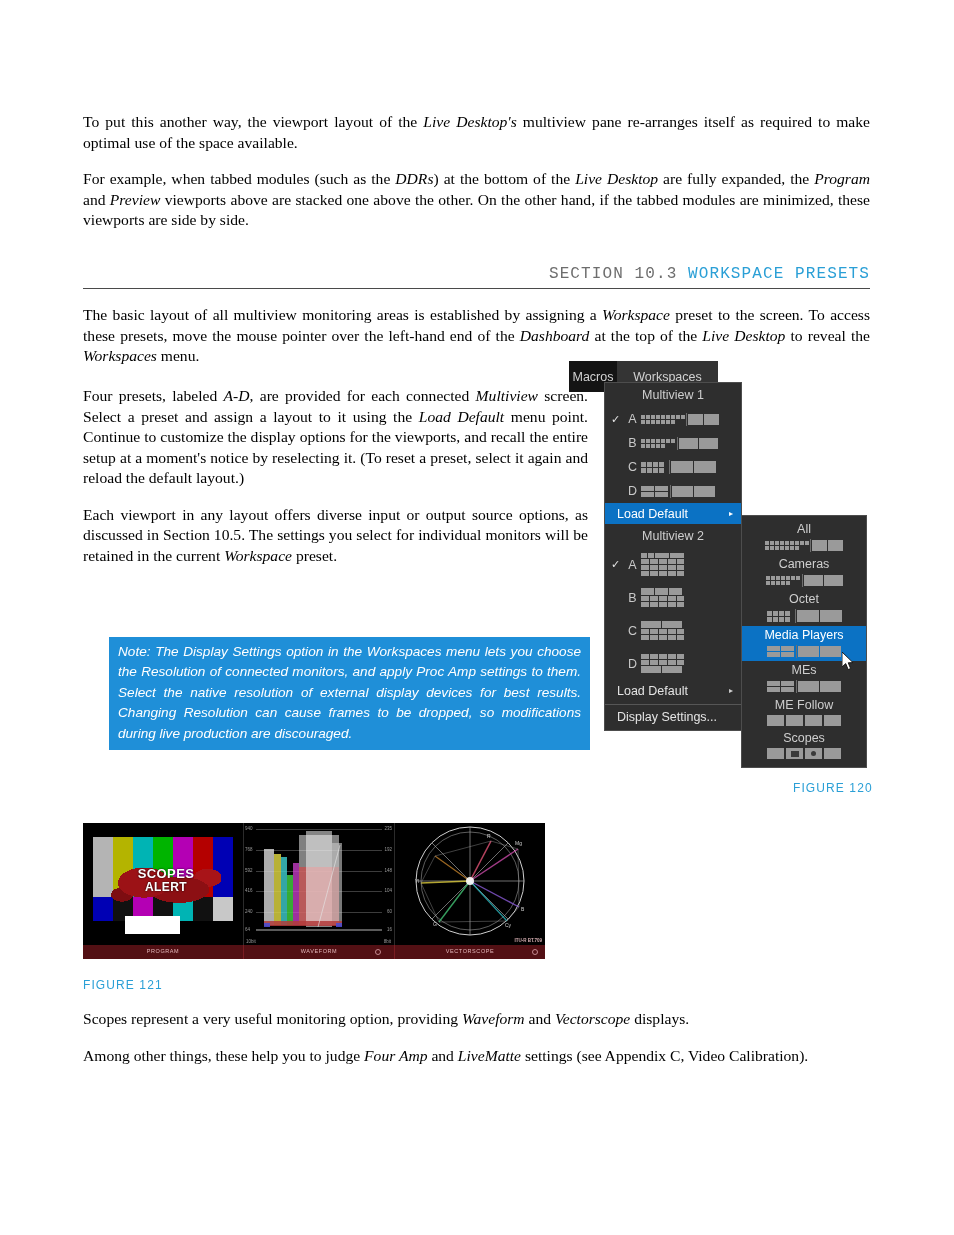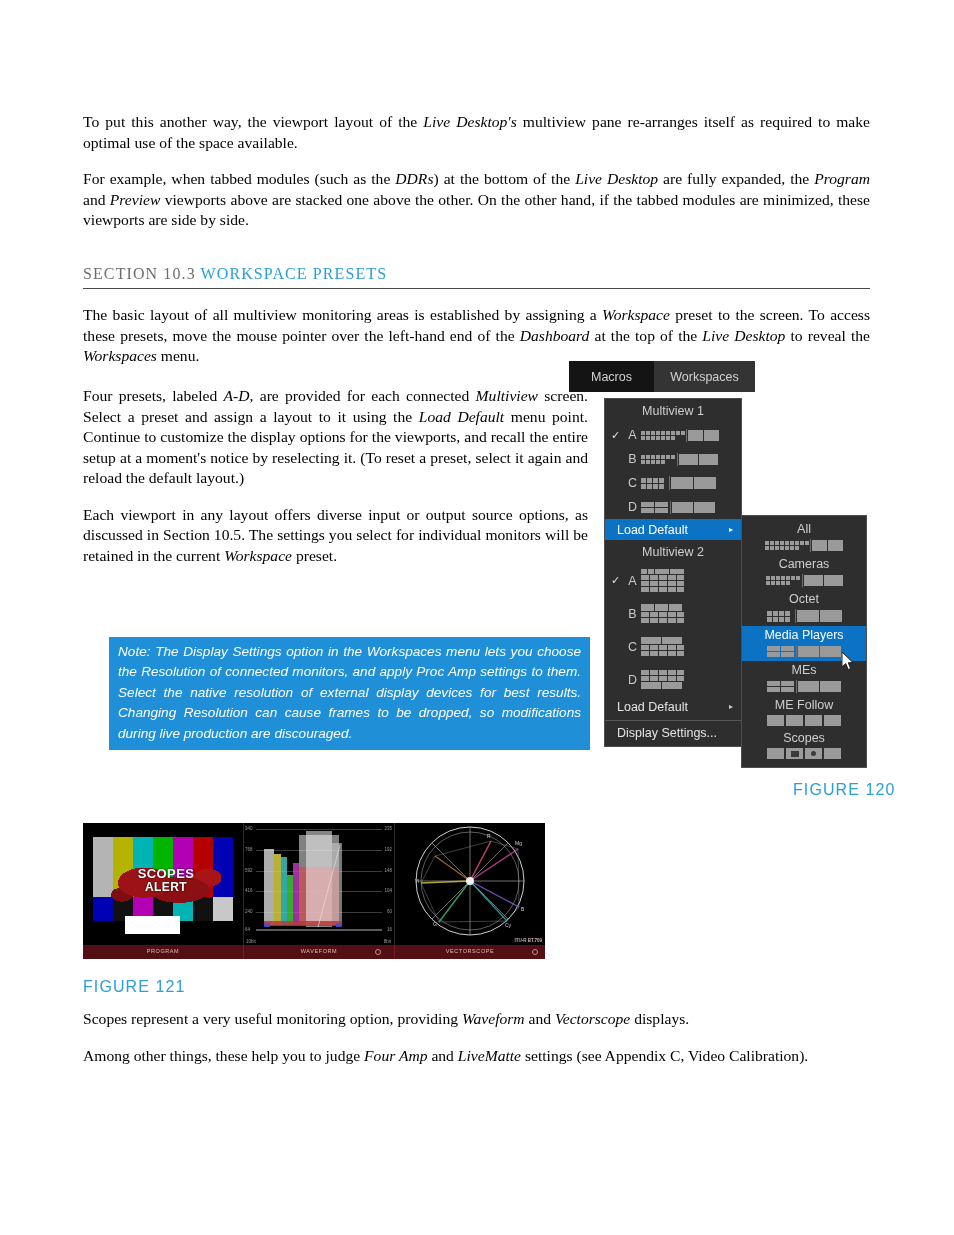--- a/index.html
+++ b/index.html
@@ -17,22 +17,22 @@
     font-family:"Liberation Serif", serif;
     font-size:15.6px;line-height:20.5px;
     text-align:justify;color:#000;
   }
   p.body.narrow{width:505px;text-align:justify;}
   i{font-style:italic;}
 
   
   .section{position:absolute;}
   .section .title{
-    text-align:left;
-    font-family:Liberation Serif, serif;
+    text-align:right;
+    font-family:Liberation Mono, monospace;
     font-size:16px;letter-spacing:1.1px;
     color:#6d6d6d;font-weight:400;
     padding-bottom:5px;
   }
   .section .title .accent{color:#2a9fd6;}
   .section .rule{border-top:1px solid #4a4a4a;width:100%;}
 
   
   .notebox{
     position:absolute;left:109px;top:637px;width:481px;
@@ -40,21 +40,21 @@
     font-family:"Liberation Sans", sans-serif;
     font-style:italic;font-size:13.6px;line-height:20.4px;
     padding:5px 9px 6px 9px;box-sizing:border-box;
     text-align:justify;
   }
 
   
   .figcap{
     position:absolute;
     font-family:"Liberation Sans", sans-serif;
-    font-size:16px;letter-spacing:1.1px;
+    font-size:12px;letter-spacing:1.1px;
     color:#2a9fd6;
   }
 
   
   .footer{
     position:absolute;left:83px;top:1163px;width:787px;height:26px;
     background:#989898;
   }
   .footer .pg{
     position:absolute;left:5px;top:4px;
@@ -63,25 +63,25 @@
   }
 
   
   .ws{position:absolute;left:569px;top:361px;}
   .ws-tabs{display:flex;height:31px;}
   .ws-tab{
     display:flex;align-items:center;justify-content:center;
     font-family:"Liberation Sans", sans-serif;
     font-size:12.5px;color:#d2d2d2;
   }
-  .ws-tab.dark{background:#141414;width:85px;}
+  .ws-tab.dark{background:#141414;width:48px;}
   .ws-tab.light{background:#343434;width:101px;}
 
   .ws-menu{
-    position:absolute;left:35px;top:37px;width:138px;
+    position:absolute;left:35px;top:21px;width:138px;
     background:#2e2e2e;border:1px solid #4d4d4d;
     box-sizing:border-box;padding-bottom:2px;
   }
   .ws-head{
     text-align:center;color:#cfcfcf;
     font-family:"Liberation Sans", sans-serif;
     font-size:12.5px;padding:5px 0 5px 0;
   }
   .ws-row{
     display:flex;align-items:center;height:24px;padding-left:6px;

